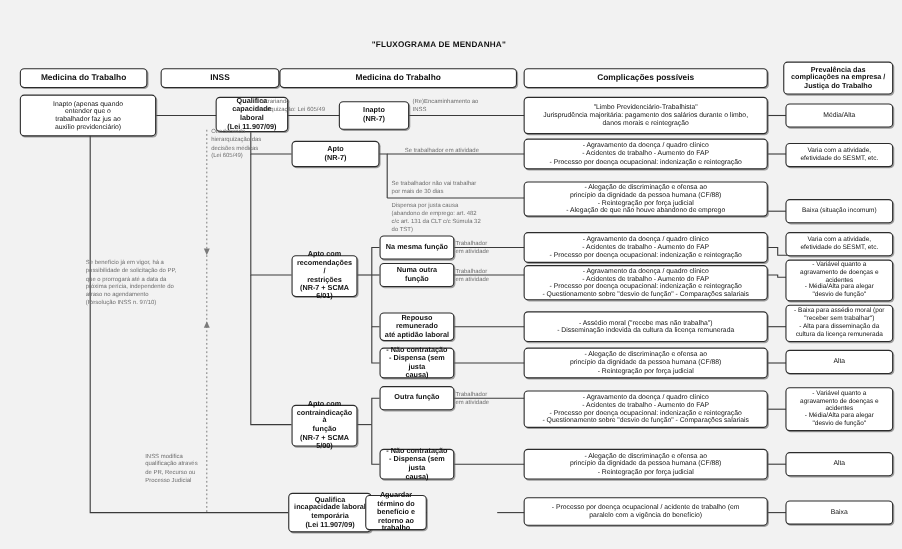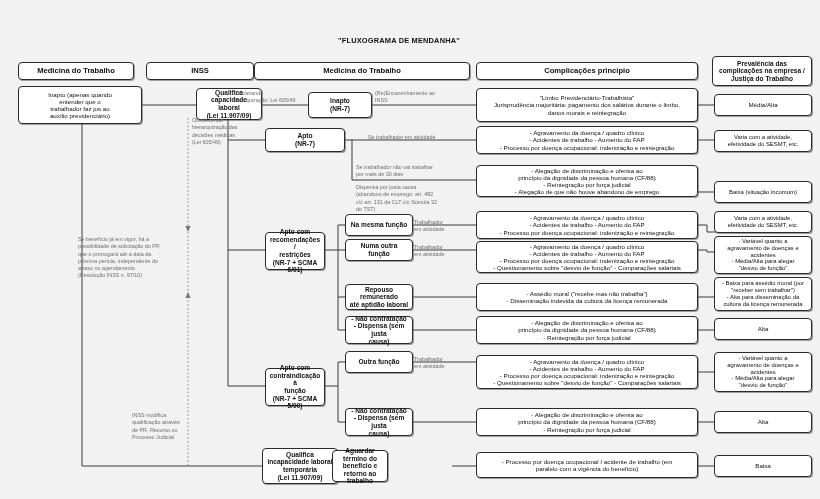--- a/index.html
+++ b/index.html
@@ -118,21 +118,21 @@
       <polygon points="188,232 185.3,226 190.7,226"></polygon>
       <polygon points="188,292 185.3,298 190.7,298"></polygon>
     </g>
   </svg>
 
   <div class="title" style="left:338px;top:36px;">"FLUXOGRAMA DE MENDANHA"</div>
 
   <div class="box hdr" style="left:18px;top:62px;width:116px;height:18px;">Medicina do Trabalho</div>
   <div class="box hdr" style="left:146px;top:62px;width:108px;height:18px;">INSS</div>
   <div class="box hdr" style="left:254px;top:62px;width:216px;height:18px;">Medicina do Trabalho</div>
-  <div class="box hdr" style="left:476px;top:62px;width:222px;height:18px;">Complicações princípio</div>
+  <div class="box hdr" style="left:476px;top:62px;width:222px;height:18px;">Complicações possíveis</div>
   <div class="box hdr" style="left:712px;top:56px;width:100px;height:30px;font-size:6.6px;">Prevalência das
 complicações na empresa /
 Justiça do Trabalho</div>
 
   <div class="box b65" style="left:18px;top:86px;width:124px;height:38px;">Inapto (apenas quando
 entender que o
 trabalhador faz jus ao
 auxílio previdenciário)</div>
 
   <div class="box b7 bold" style="left:196px;top:88px;width:66px;height:32px;">Qualifica

